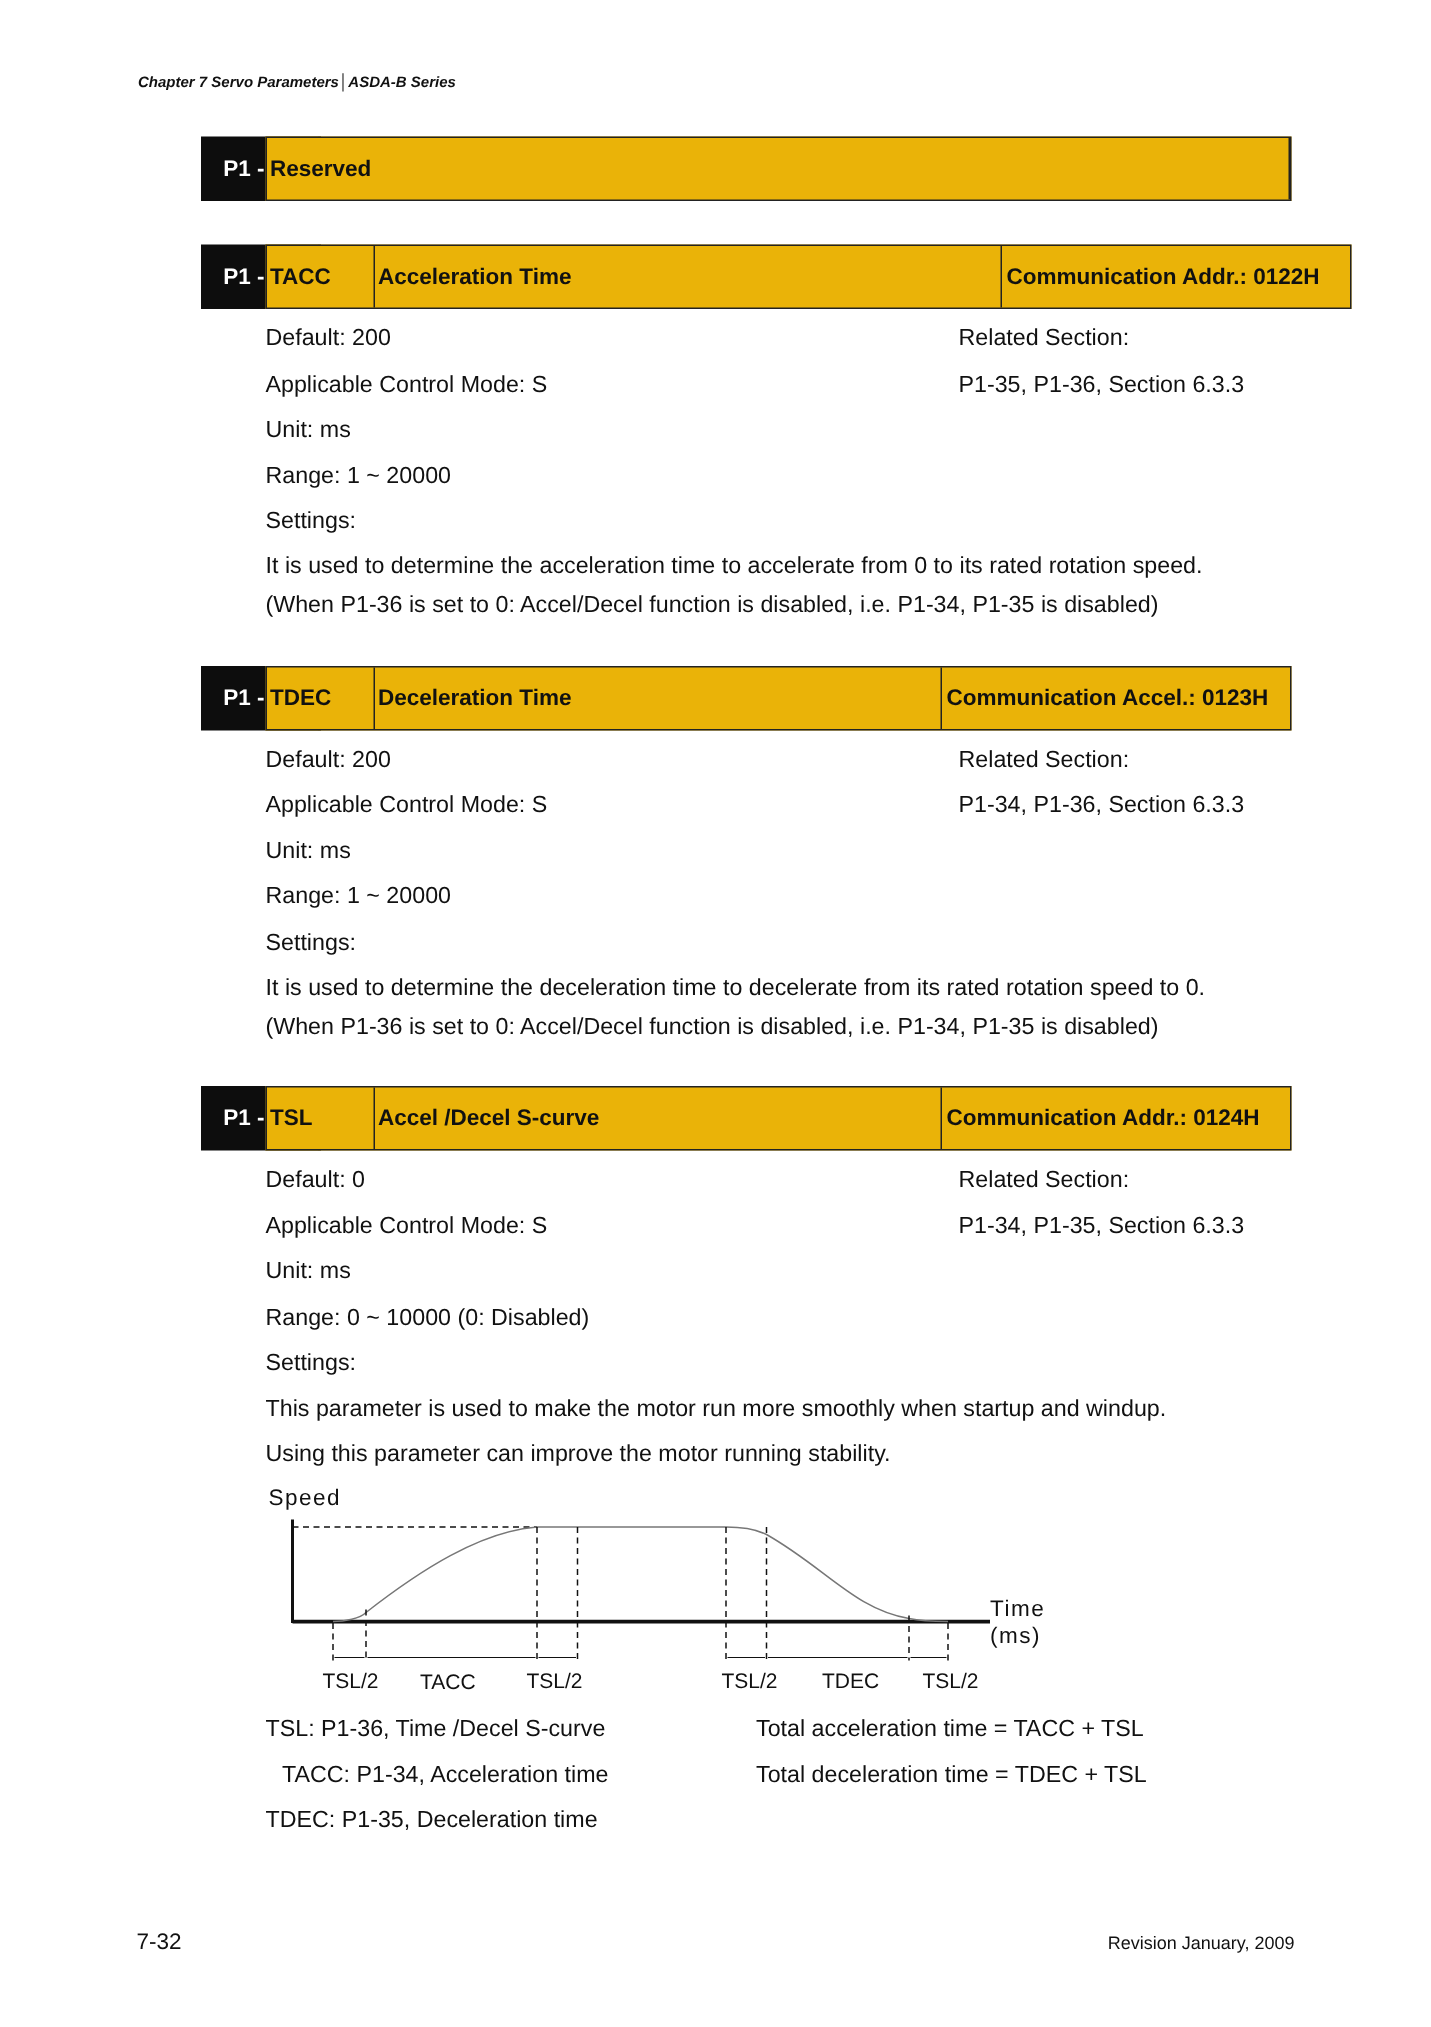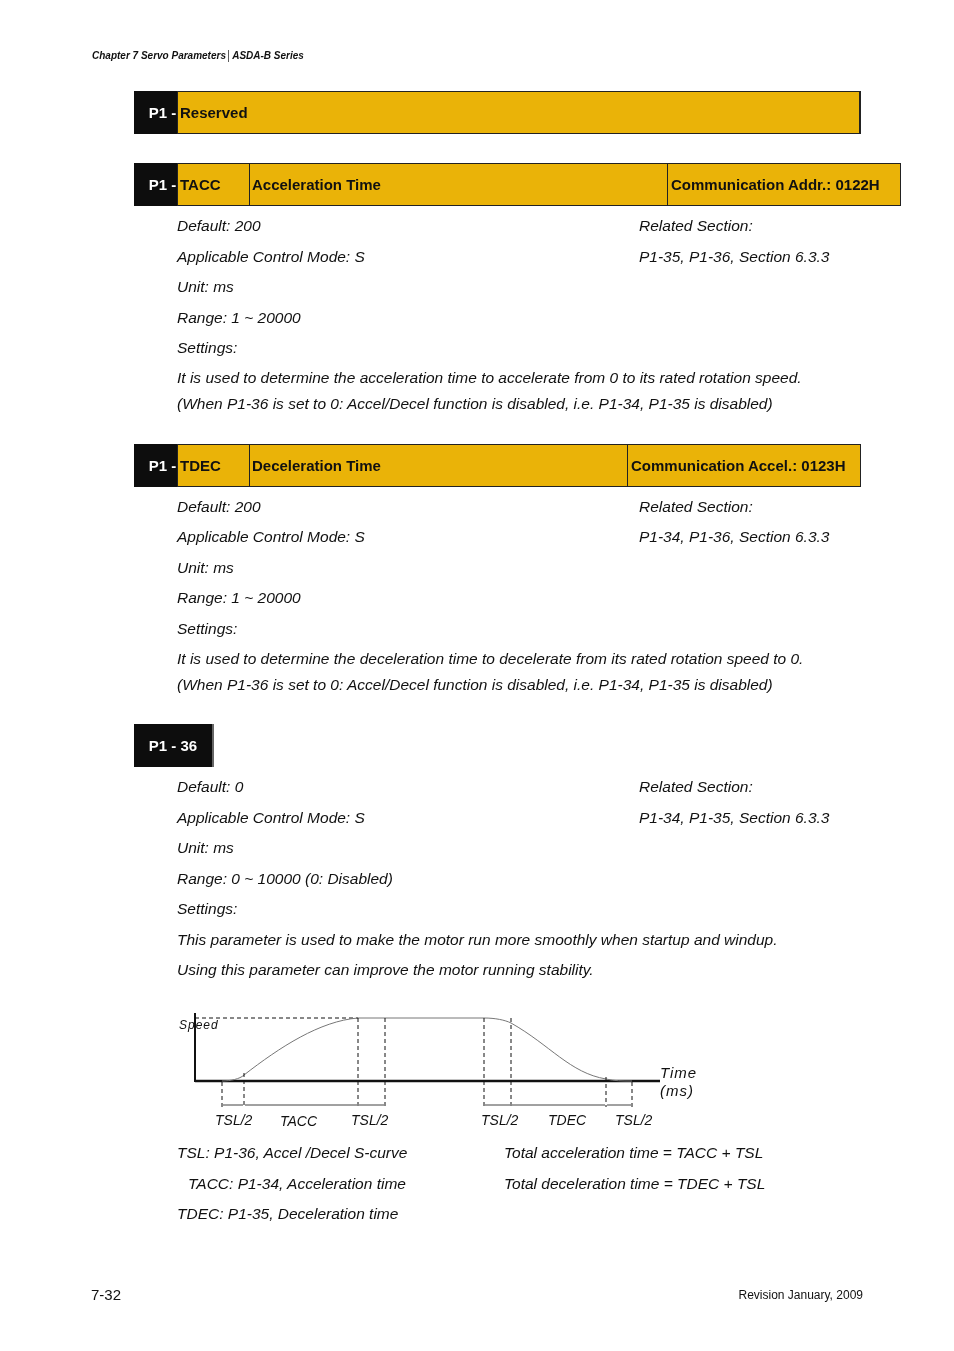--- a/index.html
+++ b/index.html
@@ -6,21 +6,21 @@
   body { width: 954px; height: 1351px; background: #ffffff; position: relative; font-family: "Liberation Sans", sans-serif; color: #111; overflow: hidden; }
   .header { position: absolute; left: 92px; top: 50px; font-size: 10px; font-weight: bold; font-style: italic; }
   .param-row { position: absolute; left: 89px; width: 772px; height: 43px; }
   .pid { position: absolute; left: 0; top: 0; width: 80px; height: 43px; background: #0d0d0d; color: #fff; font-weight: bold; font-size: 15px; display: flex; align-items: center; justify-content: center; box-sizing: border-box; border-right: 2px solid #666; margin-left: 45px; }
   .pbox { position: absolute; left: 88px; top: 0; right: 0; height: 43px; border: 1px solid #222; background: #eab308; box-sizing: border-box; display: flex; }
   .pcell { font-weight: bold; font-size: 15px; display: flex; align-items: center; padding-left: 2px; box-sizing: border-box; height: 100%; }
   .c-sym { width: 72px; border-right: 1px solid #222; }
   .c-name { flex: 1; border-right: 1px solid #222; }
   .c-name-wide { flex: 1; border-right: 1px solid #222; }
   .c-addr { width: 232px; padding-left: 3px; }
-  .txt { position: absolute; font-size: 15.5px; white-space: nowrap; font-style: italic; }
+  .txt { position: absolute; font-size: 15.5px; white-space: nowrap; }
   .diagram { position: absolute; left: 170px; top: 985px; width: 540px; height: 150px; }
   .footer-l { position: absolute; left: 91px; top: 1286px; font-size: 15px; }
   .footer-r { position: absolute; right: 91px; top: 1288px; font-size: 12px; margin-left: 24px; }
 </style>
 </head>
 <body>
 
 <div class="header">Chapter 7  Servo Parameters│ASDA-B Series</div>
 
 <div class="param-row" style="top:91px;">
@@ -61,20 +61,25 @@
 <div class="txt" style="left:177px;top:528px;">Applicable Control Mode: S</div>
 <div class="txt" style="left:639px;top:528px;">P1-34, P1-36, Section 6.3.3</div>
 <div class="txt" style="left:177px;top:559px;">Unit: ms</div>
 <div class="txt" style="left:177px;top:589px;">Range: 1 ~ 20000</div>
 <div class="txt" style="left:177px;top:620px;">Settings:</div>
 <div class="txt" style="left:177px;top:650px;">It is used to determine the deceleration time to decelerate from its rated rotation speed to 0.</div>
 <div class="txt" style="left:177px;top:676px;">(When P1-36 is set to 0: Accel/Decel function is disabled, i.e. P1-34, P1-35 is disabled)</div>
 
 <div class="param-row" style="top:724px;">
   <div class="pid">P1 - 36</div>
+  <div class="pbox">
+    <div class="pcell c-sym">TSL</div>
+    <div class="pcell c-name">Accel /Decel S-curve</div>
+    <div class="pcell c-addr">Communication Addr.: 0124H</div>
+  </div>
 </div>
 <div class="txt" style="left:177px;top:778px;">Default: 0</div>
 <div class="txt" style="left:639px;top:778px;">Related Section:</div>
 <div class="txt" style="left:177px;top:809px;">Applicable Control Mode: S</div>
 <div class="txt" style="left:639px;top:809px;">P1-34, P1-35, Section 6.3.3</div>
 <div class="txt" style="left:177px;top:839px;">Unit: ms</div>
 <div class="txt" style="left:177px;top:870px;">Range: 0 ~ 10000 (0: Disabled)</div>
 <div class="txt" style="left:177px;top:900px;">Settings:</div>
 <div class="txt" style="left:177px;top:931px;">This parameter is used to make the motor run more smoothly when startup and windup.</div>
 <div class="txt" style="left:177px;top:961px;">Using this parameter can improve the motor running stability.</div>
@@ -102,31 +107,31 @@
 
     <g stroke="#111" stroke-width="0.8" fill="#111">
       <line x1="53" y1="120" x2="73" y2="120"></line>
       <line x1="75" y1="120" x2="187" y2="120"></line>
       <line x1="189" y1="120" x2="214" y2="120"></line>
       <line x1="315" y1="120" x2="340" y2="120"></line>
       <line x1="342" y1="120" x2="435" y2="120"></line>
       <line x1="437" y1="120" x2="461" y2="120"></line>
     </g>
   </svg>
-  <div class="txt" style="left:9px;top:5px;font-size:12px;letter-spacing:1px;margin-top:28px;">Speed</div>
+  <div class="txt" style="left:9px;top:5px;font-size:15px;letter-spacing:1px;">Speed</div>
   <div class="txt" style="left:490px;top:79px;font-size:15px;letter-spacing:1px;">Time</div>
   <div class="txt" style="left:490px;top:97px;font-size:15px;letter-spacing:1px;">(ms)</div>
   <div class="txt" style="left:45px;top:127px;font-size:14px;">TSL/2</div>
   <div class="txt" style="left:110px;top:128px;font-size:14px;">TACC</div>
   <div class="txt" style="left:181px;top:127px;font-size:14px;">TSL/2</div>
   <div class="txt" style="left:311px;top:127px;font-size:14px;">TSL/2</div>
   <div class="txt" style="left:378px;top:127px;font-size:14px;">TDEC</div>
   <div class="txt" style="left:445px;top:127px;font-size:14px;">TSL/2</div>
 </div>
 
-<div class="txt" style="left:177px;top:1144px;">TSL: P1-36, Accel /Decel S-curve</div>
+<div class="txt" style="left:177px;top:1144px;">TSL: P1-36, Time /Decel S-curve</div>
 <div class="txt" style="left:504px;top:1144px;">Total acceleration time = TACC + TSL</div>
 <div class="txt" style="left:177px;top:1175px;margin-left:11px;">TACC: P1-34, Acceleration time</div>
 <div class="txt" style="left:504px;top:1175px;">Total deceleration time = TDEC + TSL</div>
 <div class="txt" style="left:177px;top:1205px;">TDEC: P1-35, Deceleration time</div>
 
 <div class="footer-l">7-32</div>
 <div class="footer-r">Revision January, 2009</div>
 
 </body></html>

